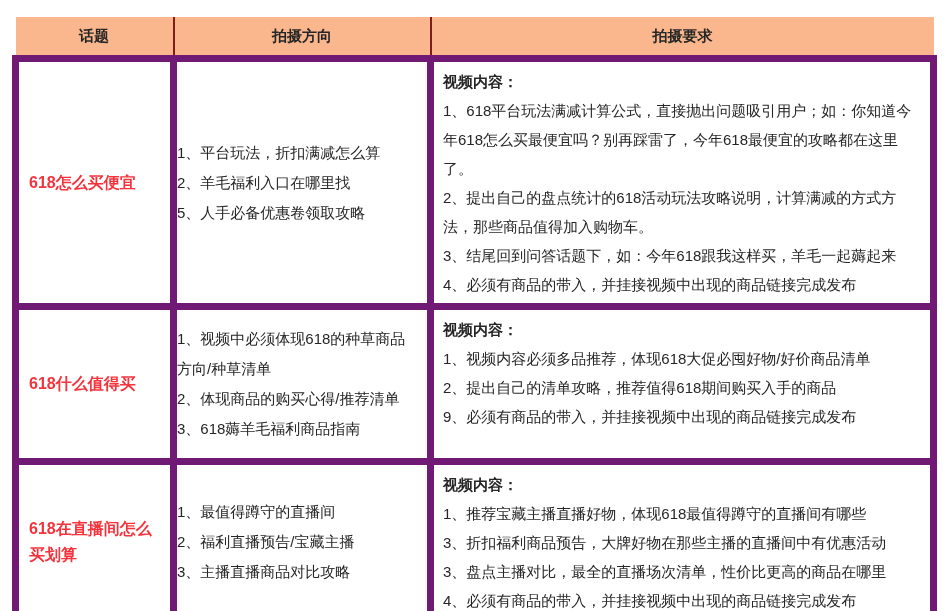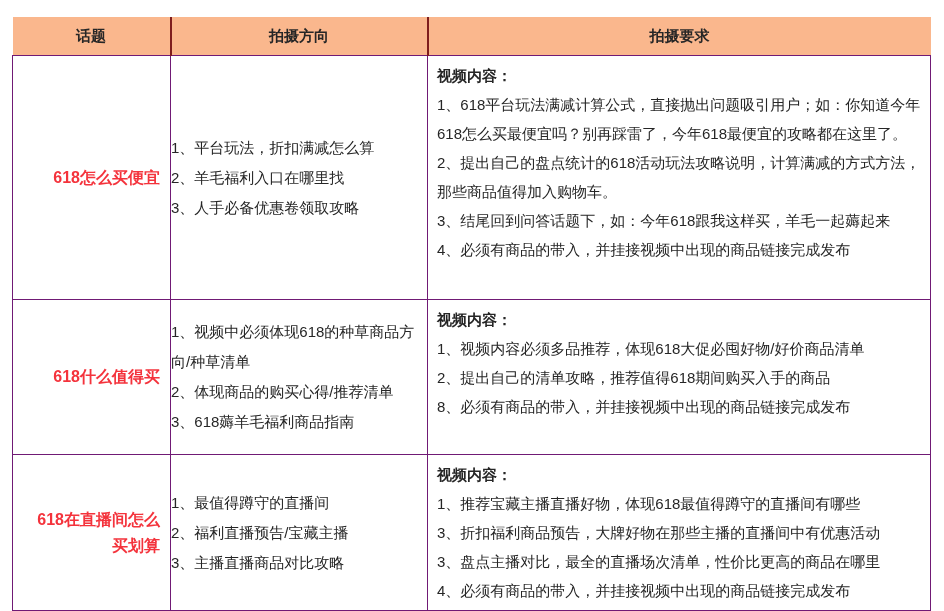--- a/index.html
+++ b/index.html
@@ -38,30 +38,30 @@
     color: #262626;
     text-align: center;
     vertical-align: middle;
     border: none;
     border-left: 2px solid #7f1d1d;
     padding: 0;
   }
   thead th:first-child { border-left: none; }
 
   tbody td {
-    border: 1px solid #701a75;
+    border: 7px solid #701a75;
     vertical-align: middle;
     padding: 4px 8px;
   }
   tbody tr:nth-child(1) { height: 244px; }
   tbody tr:nth-child(2) { height: 155px; }
   tbody tr:nth-child(3) { height: 156px; }
 
   td.topic-cell {
-    text-align: right;
+    text-align: left;
     padding: 4px 10px;
   }
   .topic {
     color: #F4333C;
     font-weight: bold;
     font-size: 16px;
     line-height: 26px;
   }
   td.dir-cell { padding: 6px 10px 6px 0; }
   .dir-item {
@@ -100,21 +100,21 @@
       </tr>
     </thead>
     <tbody>
         <tr>
           <td class="topic-cell">
             <div class="topic">618怎么买便宜</div>
           </td>
           <td class="dir-cell">
             <div class="dir-item">1、平台玩法，折扣满减怎么算</div>
             <div class="dir-item">2、羊毛福利入口在哪里找</div>
-            <div class="dir-item">3、人手必备优惠卷领取攻略</div>
+            <div class="dir-item">5、人手必备优惠卷领取攻略</div>
           </td>
           <td class="req-cell">
             <div class="req-title">视频内容：</div>
             <div class="req-item">1、618平台玩法满减计算公式，直接抛出问题吸引用户；如：你知道今年618怎么买最便宜吗？别再踩雷了，今年618最便宜的攻略都在这里了。</div>
             <div class="req-item">2、提出自己的盘点统计的618活动玩法攻略说明，计算满减的方式方法，那些商品值得加入购物车。</div>
             <div class="req-item">3、结尾回到问答话题下，如：今年618跟我这样买，羊毛一起薅起来</div>
             <div class="req-item">4、必须有商品的带入，并挂接视频中出现的商品链接完成发布</div>
           </td>
         </tr>
         <tr>
@@ -123,21 +123,21 @@
           </td>
           <td class="dir-cell">
             <div class="dir-item">1、视频中必须体现618的种草商品方向/种草清单</div>
             <div class="dir-item">2、体现商品的购买心得/推荐清单</div>
             <div class="dir-item">3、618薅羊毛福利商品指南</div>
           </td>
           <td class="req-cell">
             <div class="req-title">视频内容：</div>
             <div class="req-item">1、视频内容必须多品推荐，体现618大促必囤好物/好价商品清单</div>
             <div class="req-item">2、提出自己的清单攻略，推荐值得618期间购买入手的商品</div>
-            <div class="req-item">8、必须有商品的带入，并挂接视频中出现的商品链接完成发布</div>
+            <div class="req-item">9、必须有商品的带入，并挂接视频中出现的商品链接完成发布</div>
           </td>
         </tr>
         <tr>
           <td class="topic-cell">
             <div class="topic">618在直播间怎么买划算</div>
           </td>
           <td class="dir-cell">
             <div class="dir-item">1、最值得蹲守的直播间</div>
             <div class="dir-item">2、福利直播预告/宝藏主播</div>
             <div class="dir-item">3、主播直播商品对比攻略</div>

